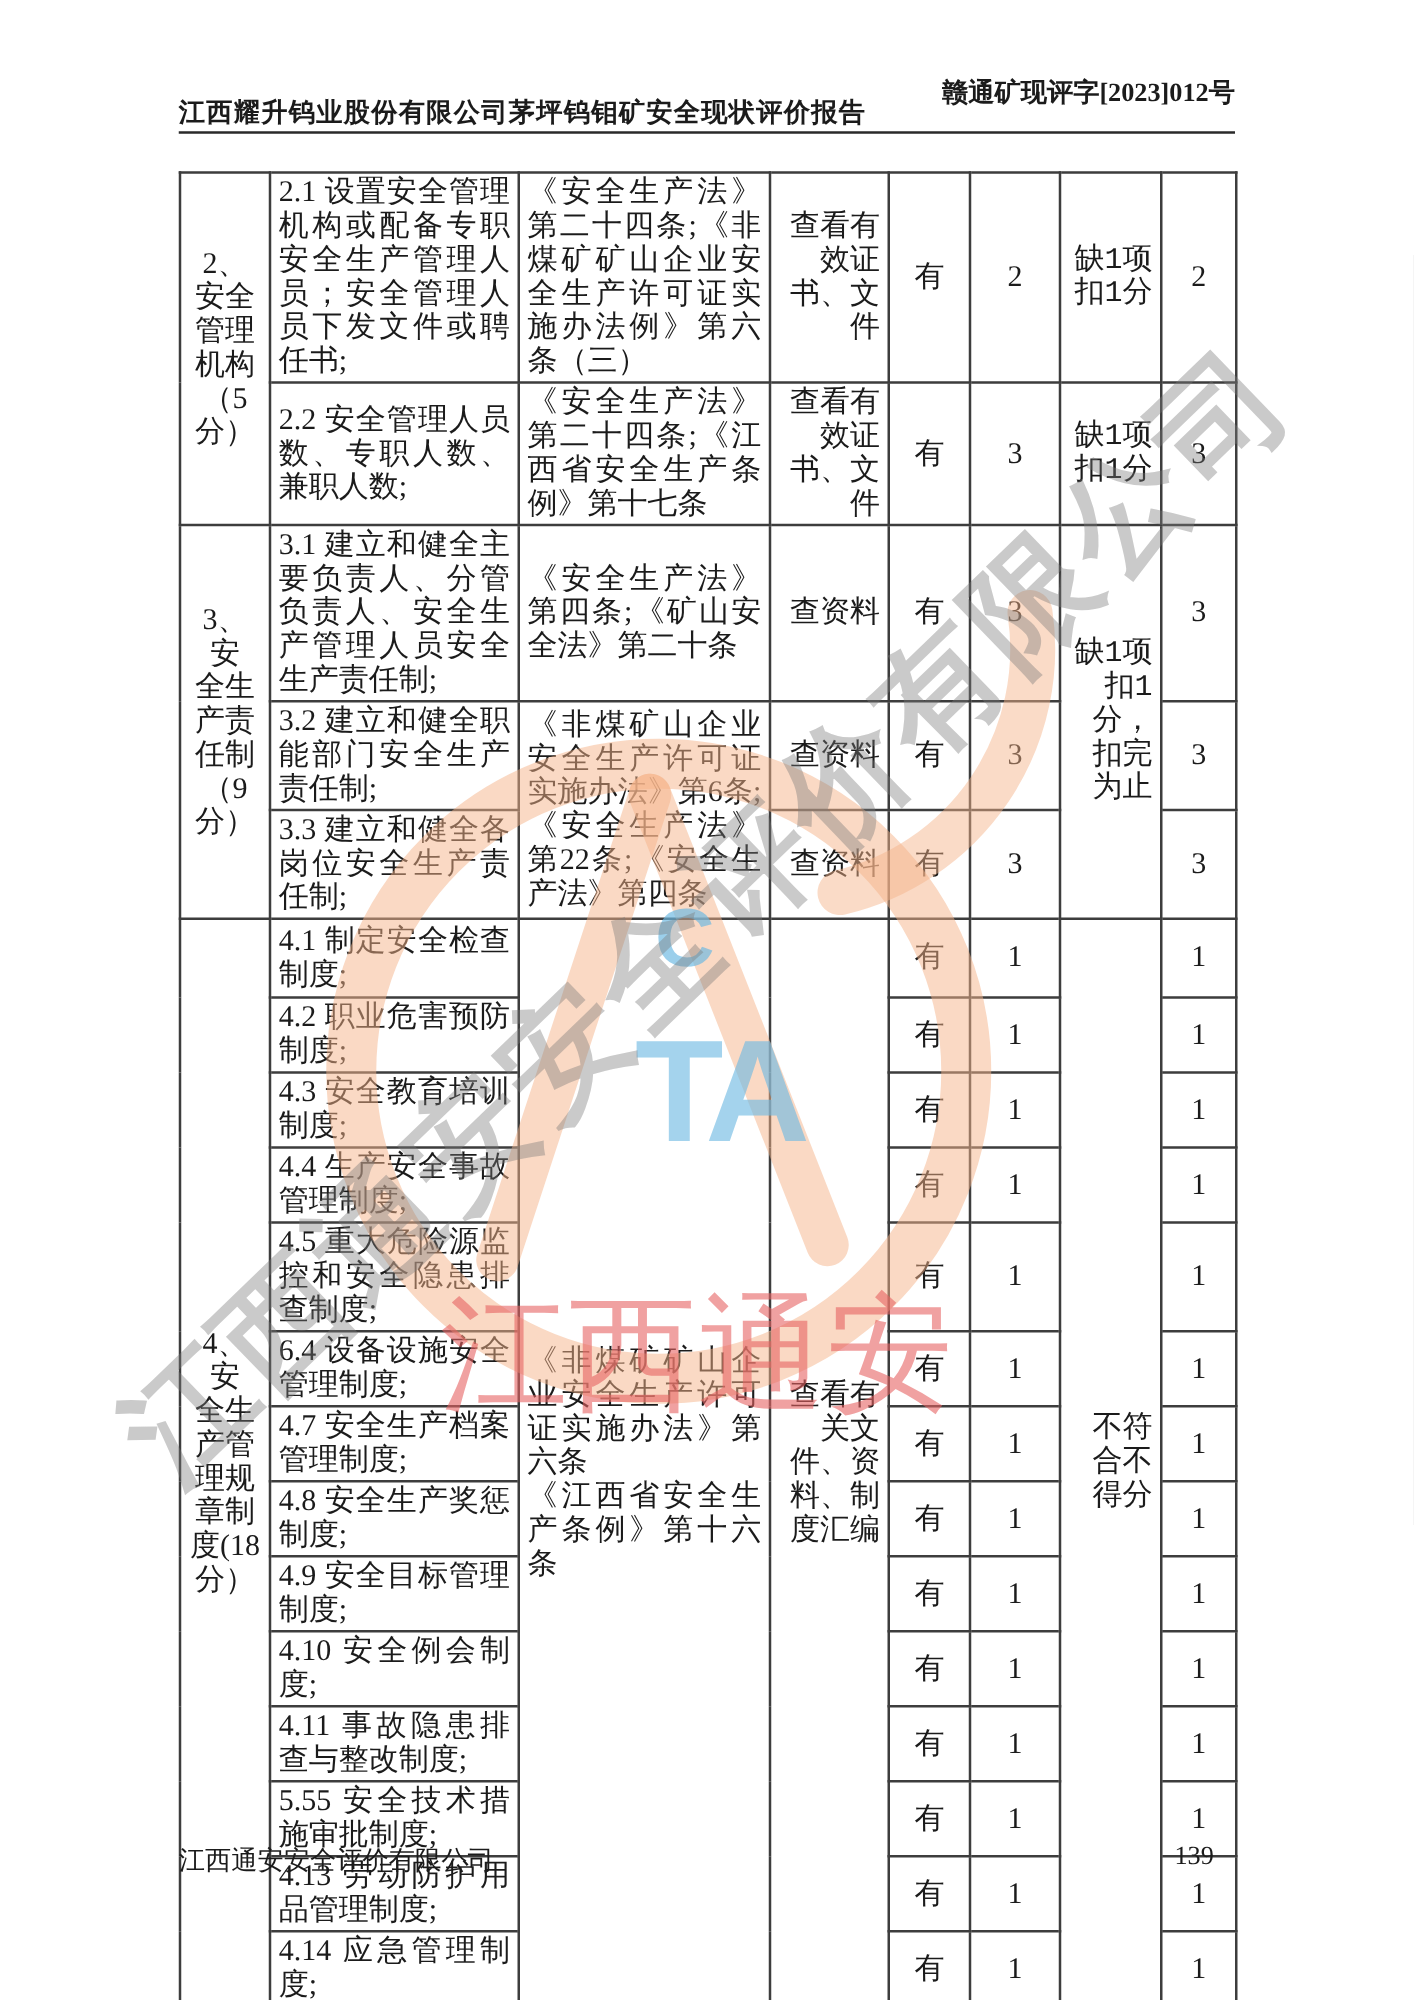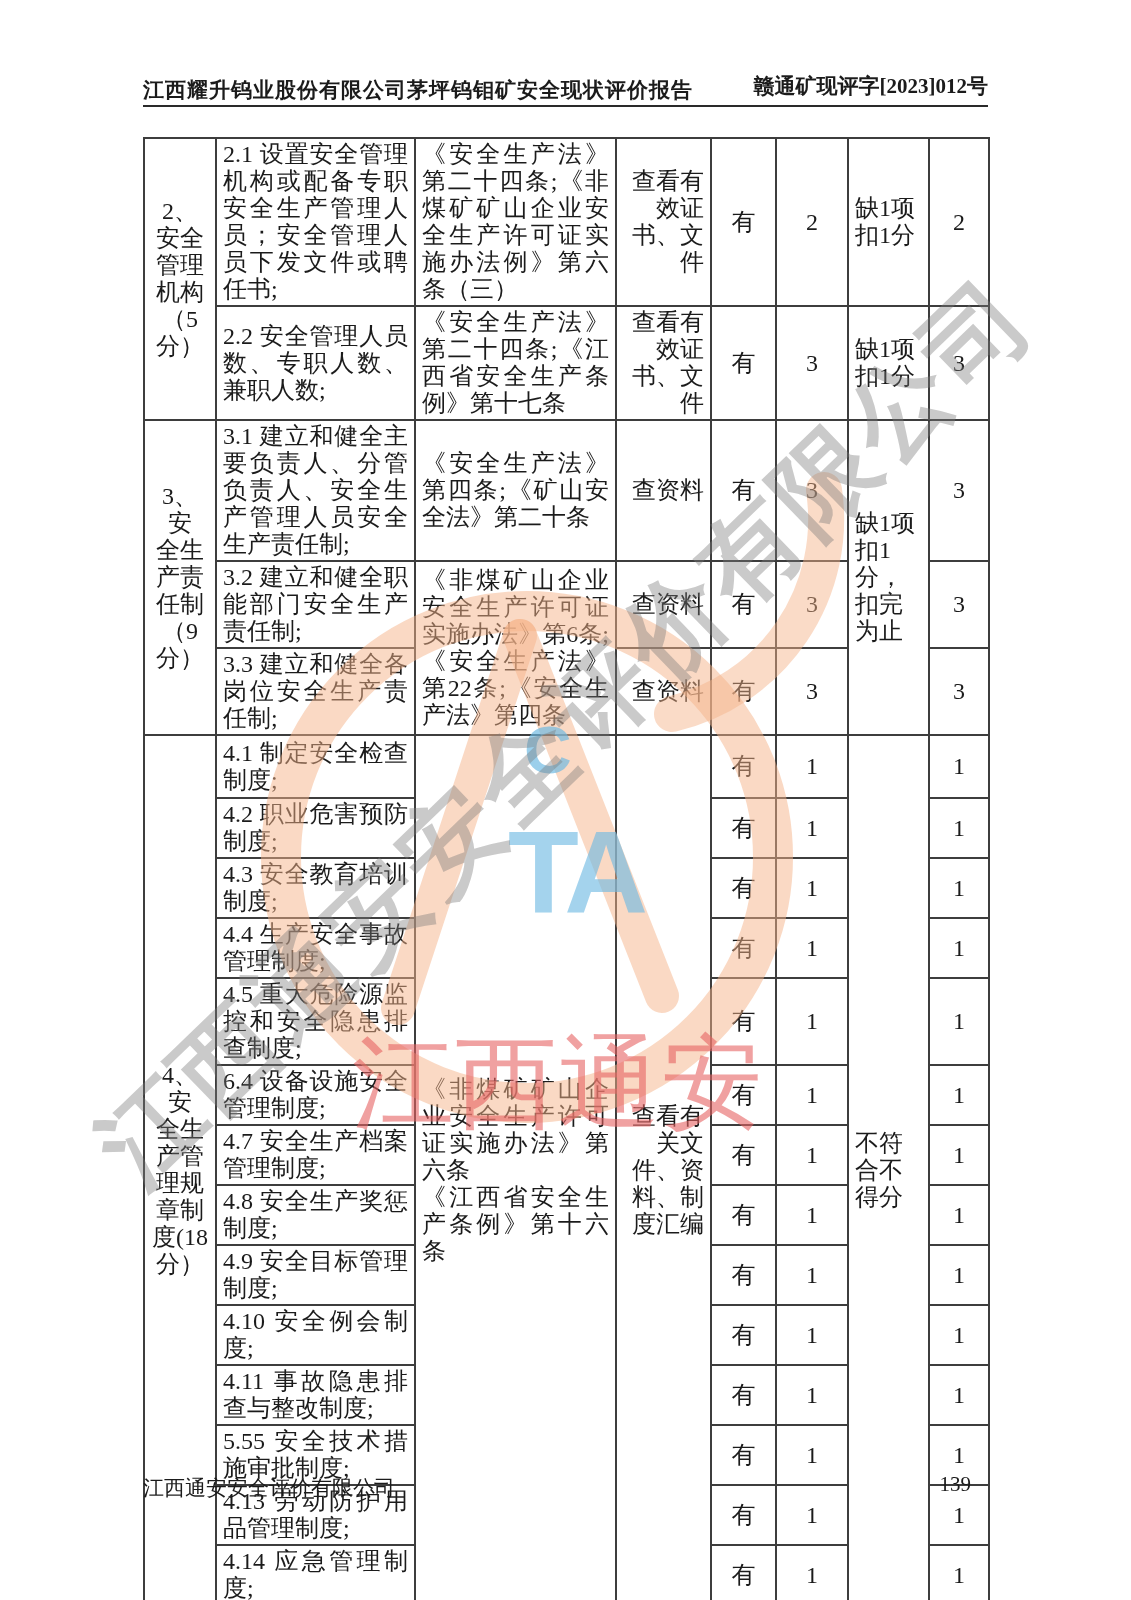--- a/index.html
+++ b/index.html
@@ -1,33 +1,33 @@
 <!DOCTYPE html>
 <html><head>
 <meta charset="utf-8">
 <style>
   html,body{margin:0;padding:0;background:#e8e8e8;}
   .page{position:relative;width:1131px;height:1600px;background:#ffffff;overflow:hidden;
         font-family:"Liberation Serif","DejaVu Serif",serif;color:#1b1b1b;margin:0 auto;}
   
   .hdr-left{position:absolute;left:143px;top:76px;font-size:21px;font-weight:bold;letter-spacing:1px;}
-  .hdr-right{position:absolute;right:143px;top:72px;font-size:21px;font-weight:bold;}
+  .hdr-right{position:absolute;right:143px;top:60px;font-size:21px;font-weight:bold;}
   .hdr-rule{position:absolute;left:143px;top:105px;width:845px;height:2px;background:#2a2a2a;}
   
   table.eval{position:absolute;left:143px;top:137px;width:845px;border-collapse:collapse;table-layout:fixed;}
   table.eval td{border:2px solid #3d3d3d;vertical-align:middle;font-size:24px;line-height:27px;
                 padding:2px 6px;overflow:hidden;}
   td.cat{text-align:center;white-space:pre-line;font-size:25px;line-height:29px;padding:2px 1px;}
   td.item{text-align:justify;text-justify:inter-character;}
   td.legal{text-align:justify;text-justify:inter-character;padding:2px 7px;}
   td.legal .blk{text-align:justify;}
   td.method{text-align:right;padding:2px 3px;}
   td.have{text-align:center;font-size:25px;}
   td.num{text-align:center;}
-  td.ded{text-align:left;padding:2px 4px;}
+  td.ded{text-align:right;padding:2px 4px;font-family:Liberation Mono, monospace;}
   
   .ftr-left{position:absolute;left:143px;top:1474px;font-size:21px;}
   .ftr-right{position:absolute;right:160px;top:1472px;font-size:21px;}
   
   .wm{position:absolute;inset:0;pointer-events:none;z-index:6;}
   .wm svg{position:absolute;left:0;top:0;}
   .gray-diag{position:absolute;left:70px;top:1118px;transform:rotate(-44deg);transform-origin:0 0;
              font-size:100px;font-weight:bold;letter-spacing:4px;white-space:nowrap;
              color:rgba(122,122,122,0.40);font-family:"Liberation Serif","DejaVu Serif",serif;}
   .red-stamp{position:absolute;left:352px;top:1016px;font-size:102px;font-weight:normal;letter-spacing:1px;

